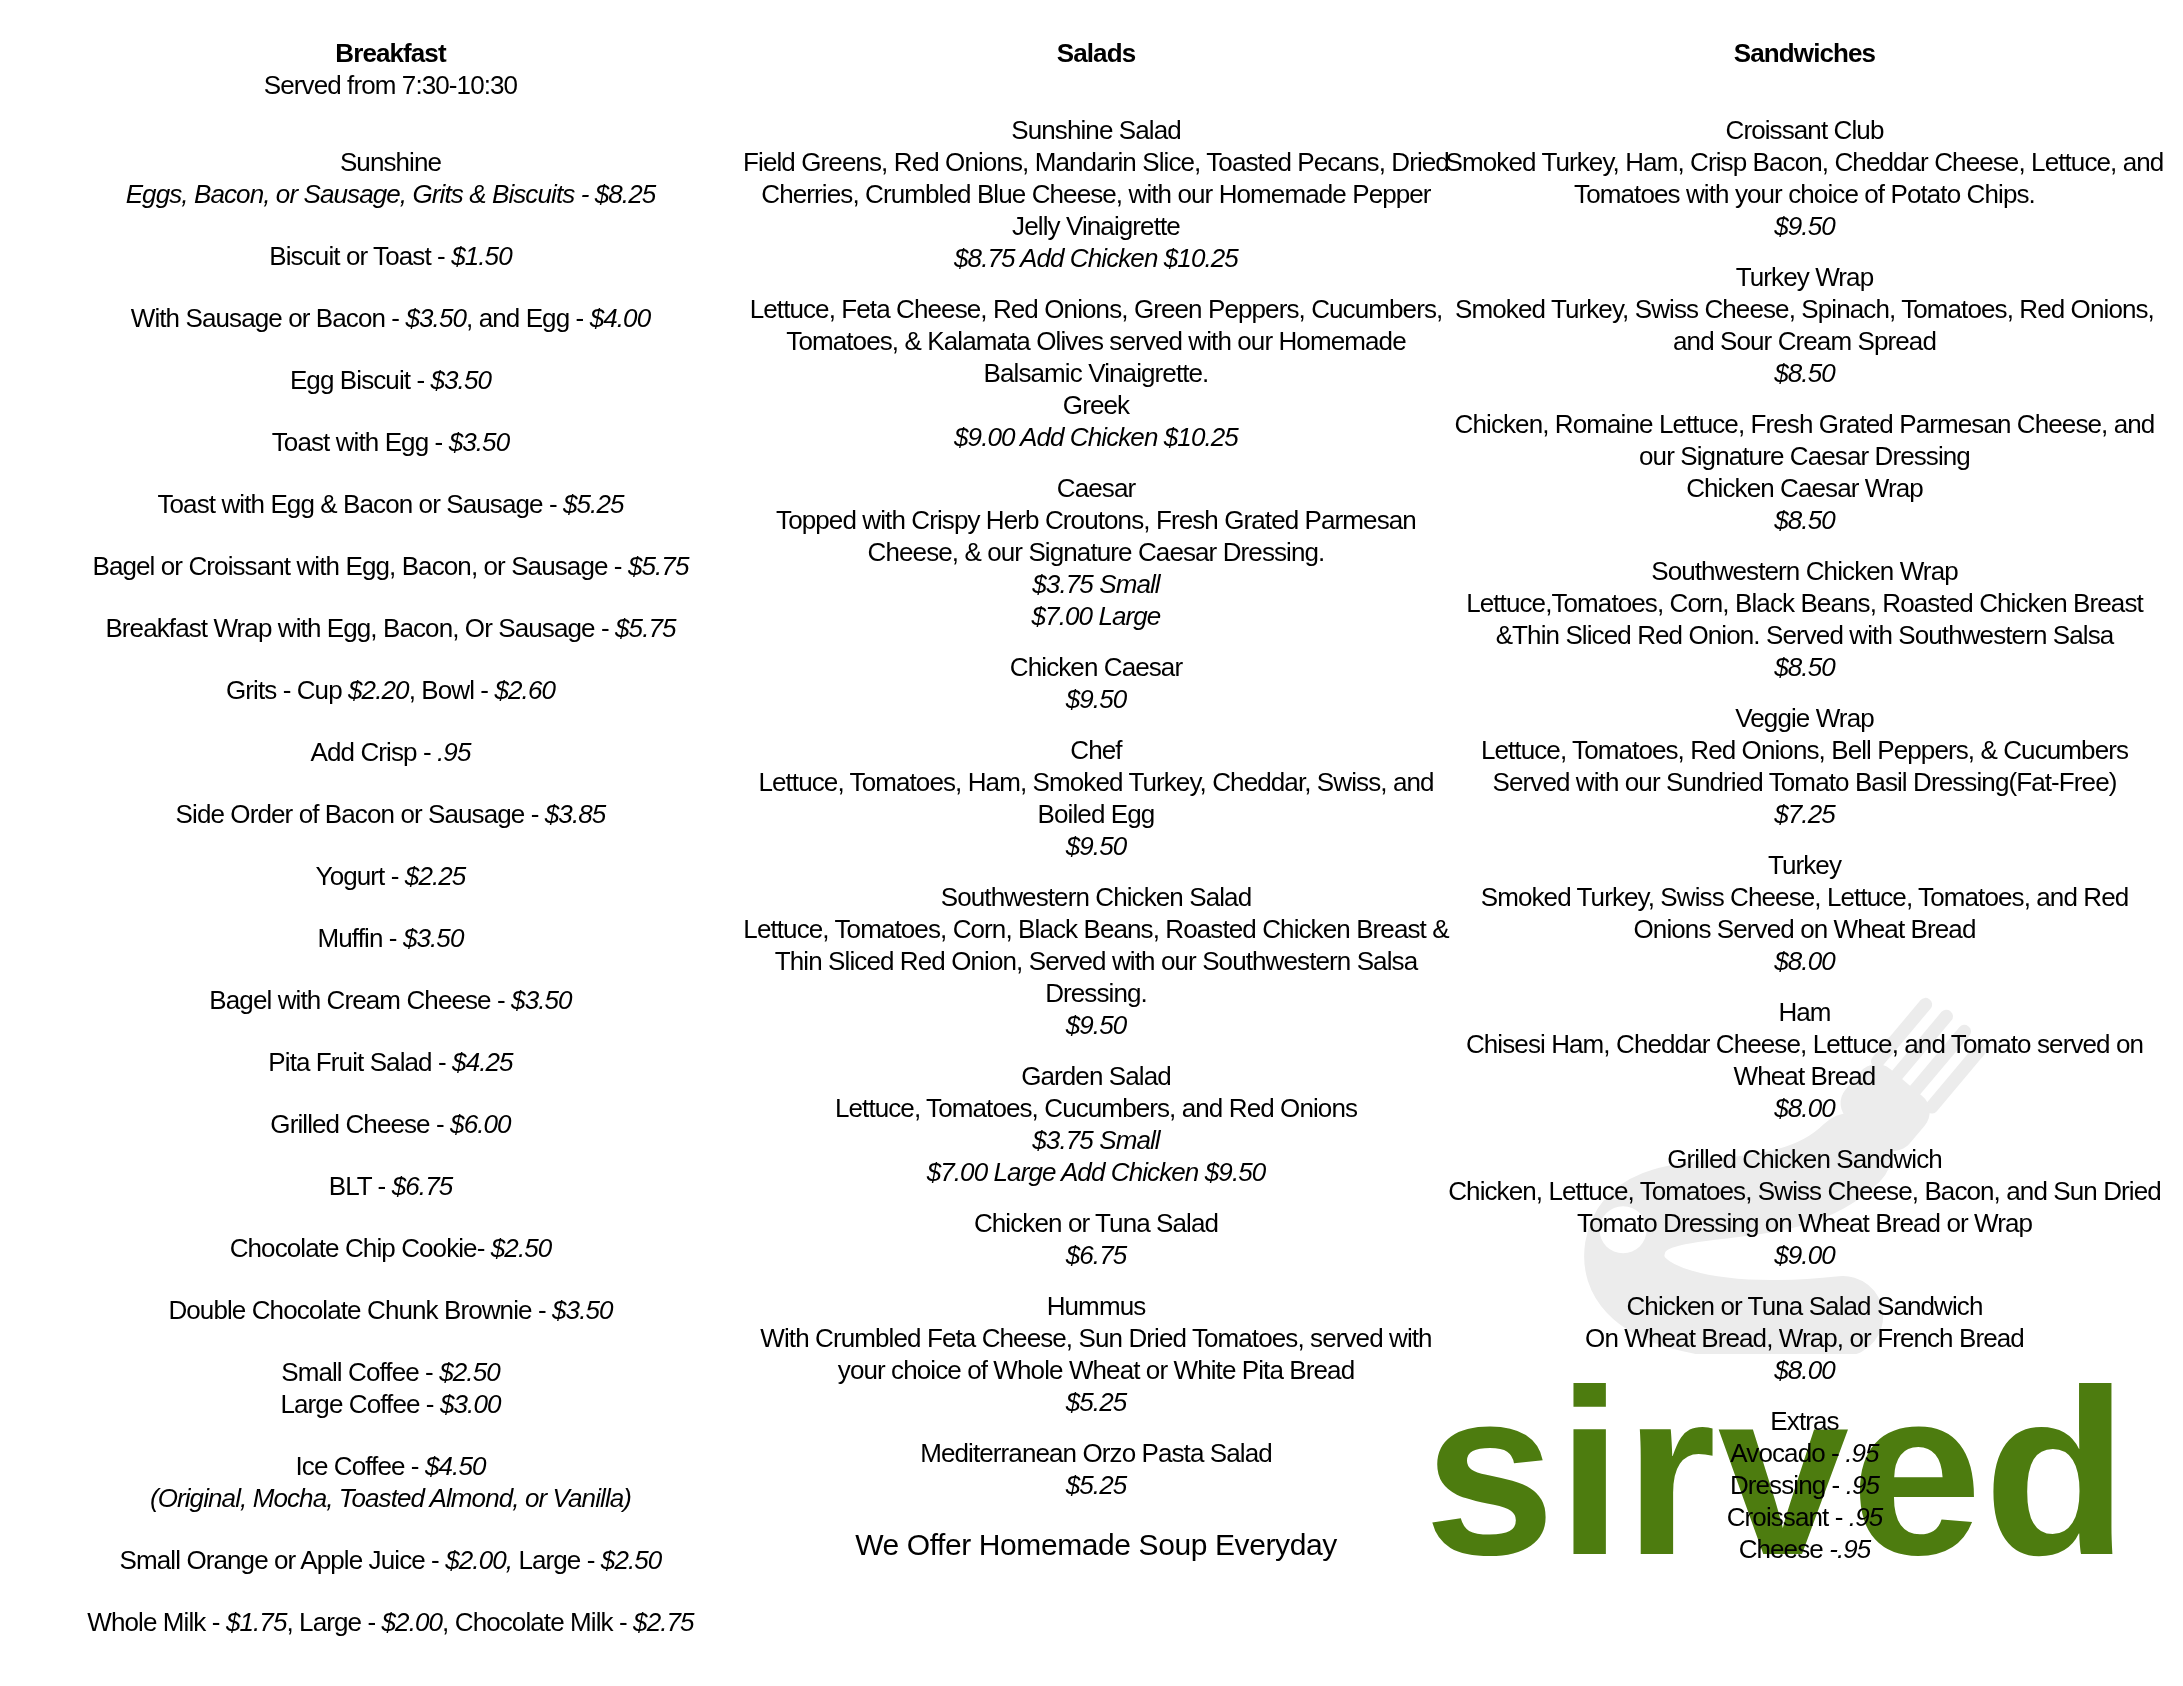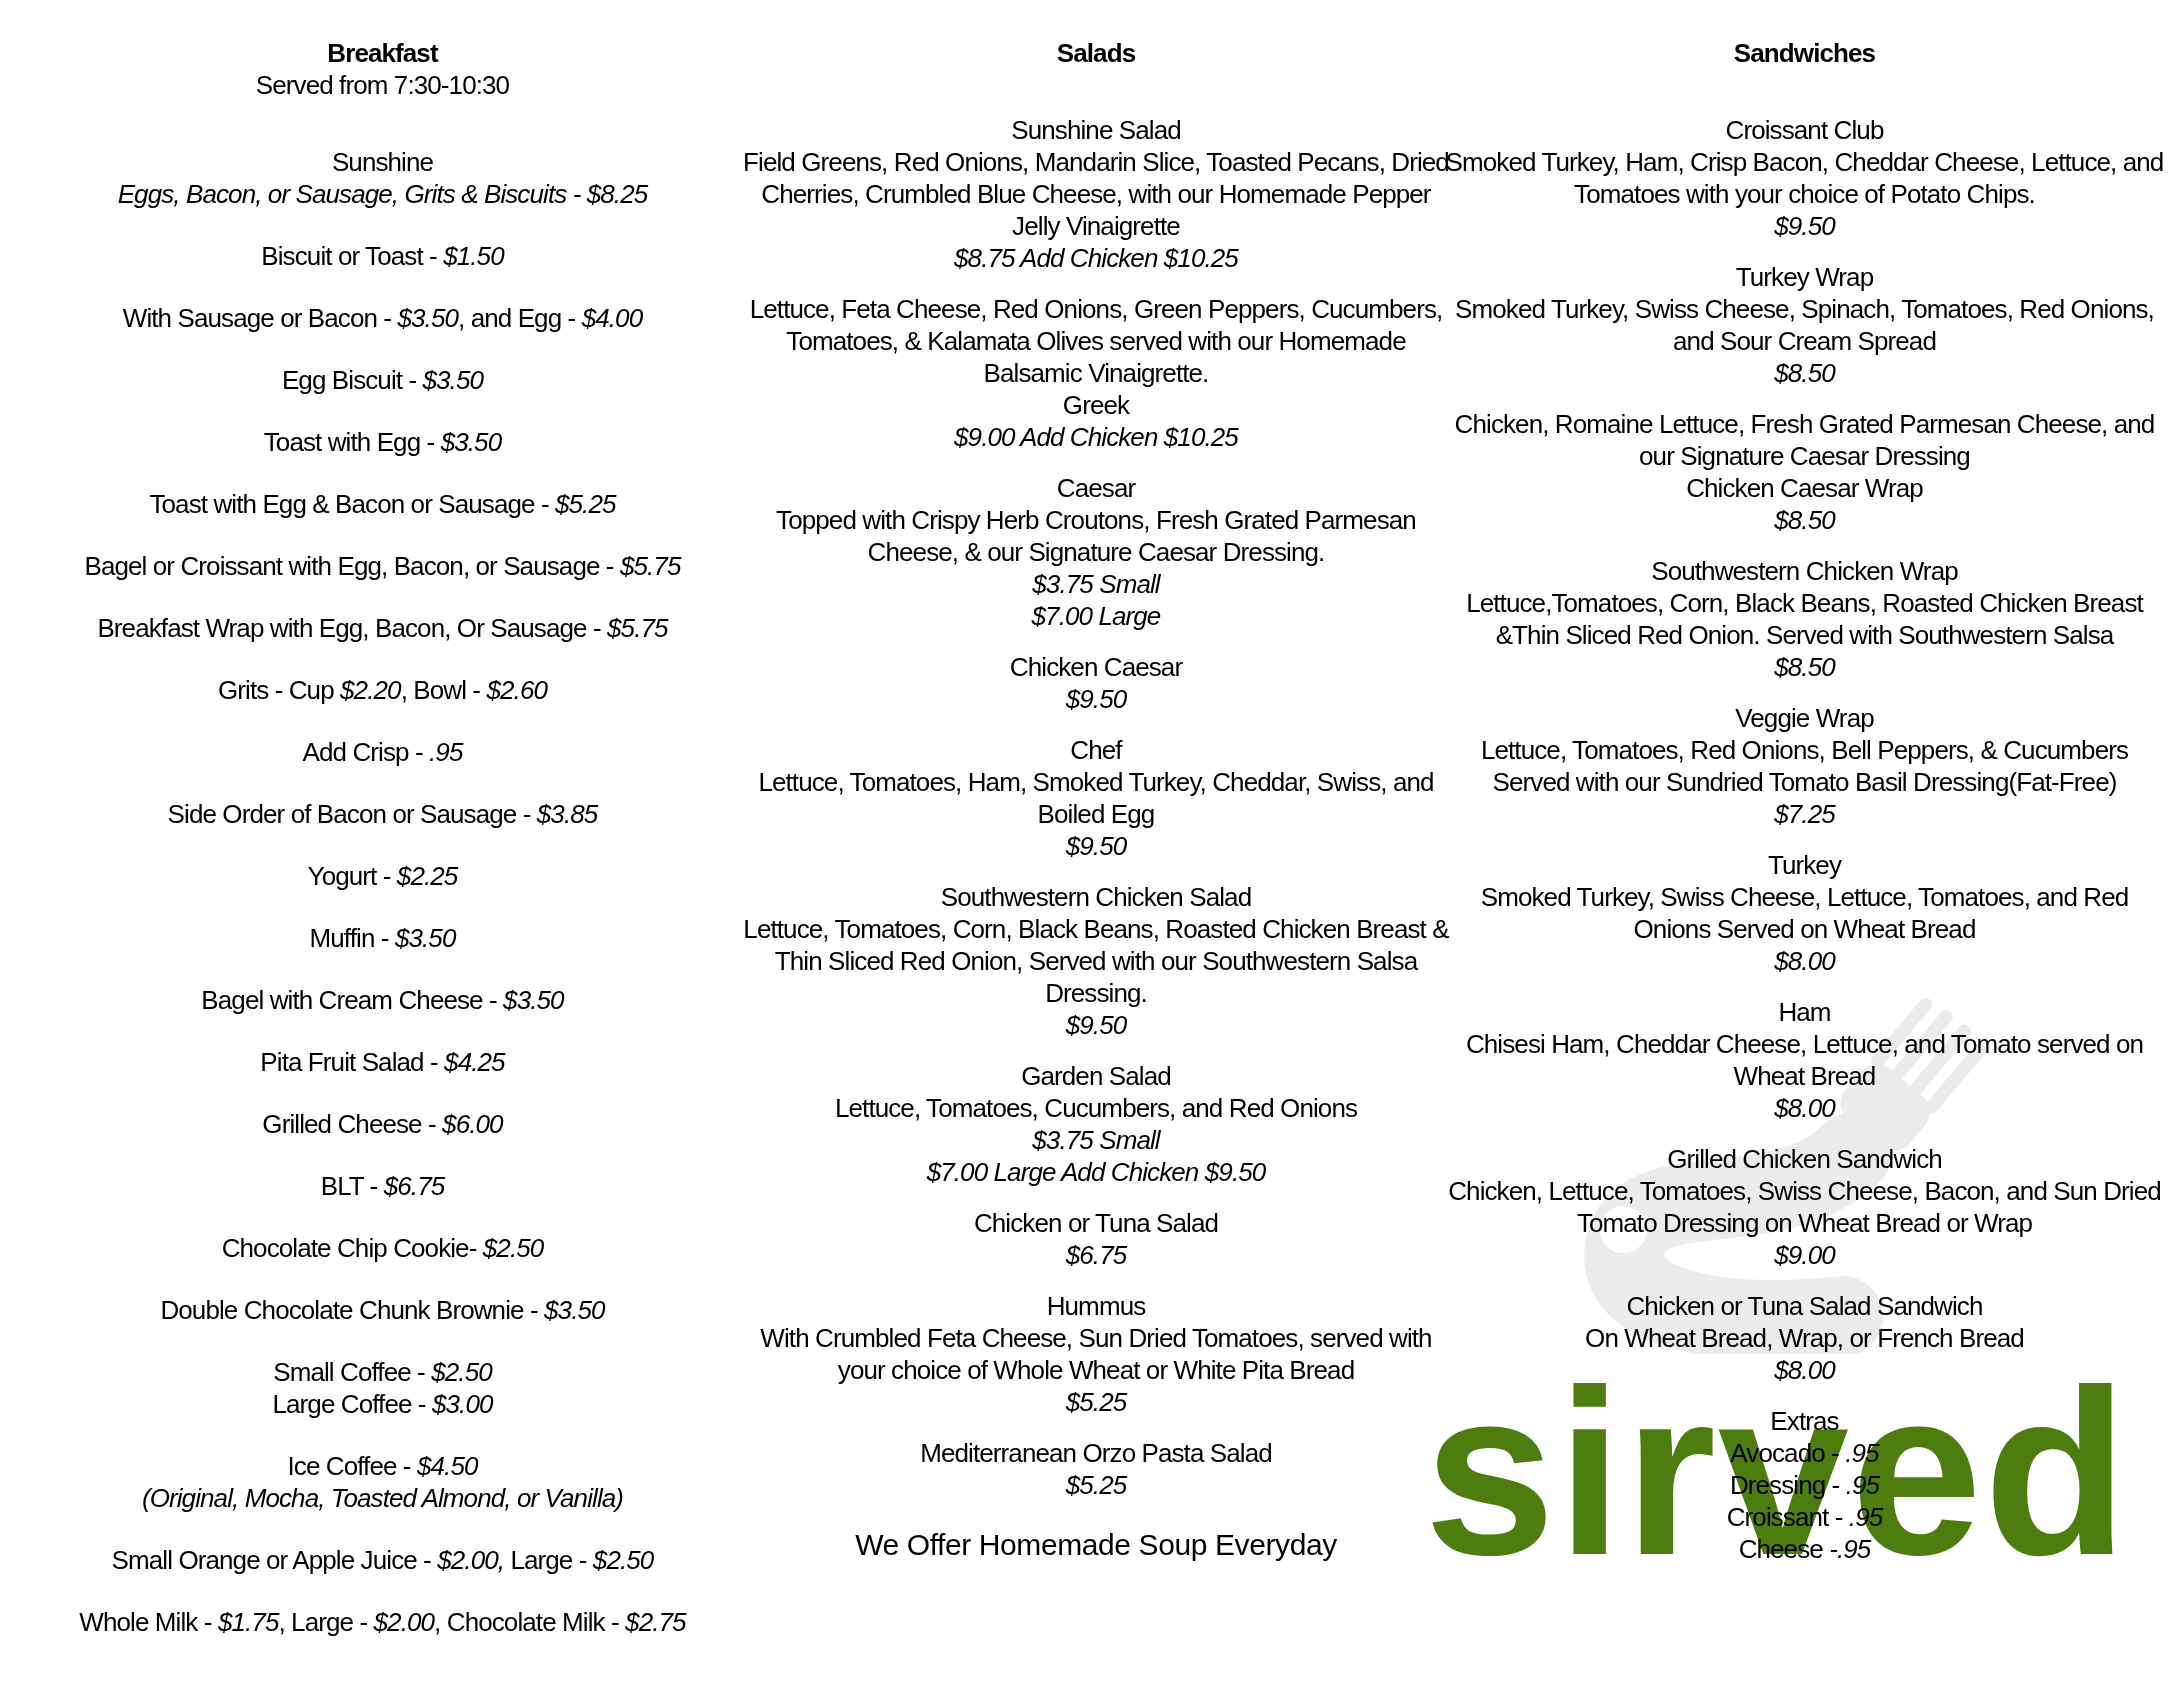--- a/index.html
+++ b/index.html
@@ -32,21 +32,21 @@
   
   .column{
     position:absolute;
     top:37px;
     text-align:center;
     font-size:26px;
     line-height:32px;
     letter-spacing:-0.9px;
     z-index:1;
   }
-  #col-breakfast{left:20px;width:725px;}
+  #col-breakfast{left:28px;width:725px;}
   #col-salads{left:738px;width:716px;}
   #col-sandwiches{left:1441px;width:727px;}
   .col-header{margin-bottom:45px;}
   .line{min-height:32px;}
   .col-title{font-weight:bold;}
   .b{font-weight:normal;}
   .i{font-style:italic;}
   .item{margin-bottom:30px;}
   #col-salads .item, #col-sandwiches .item{margin-bottom:19px;}
   .soup-note{

